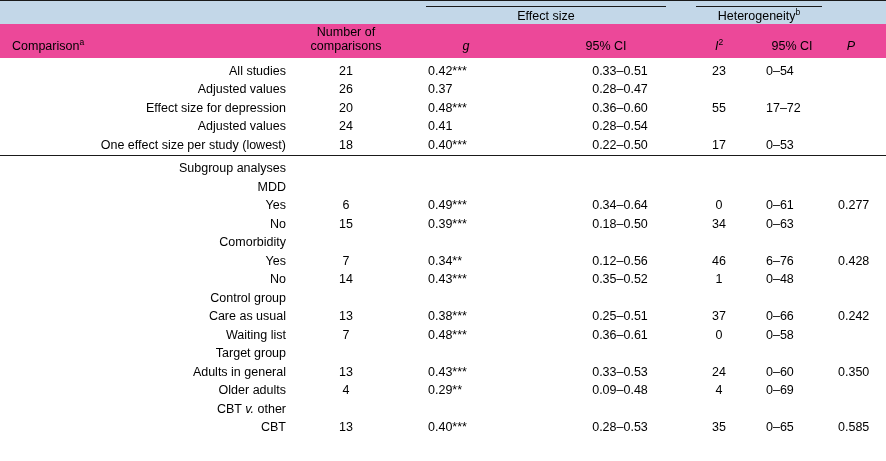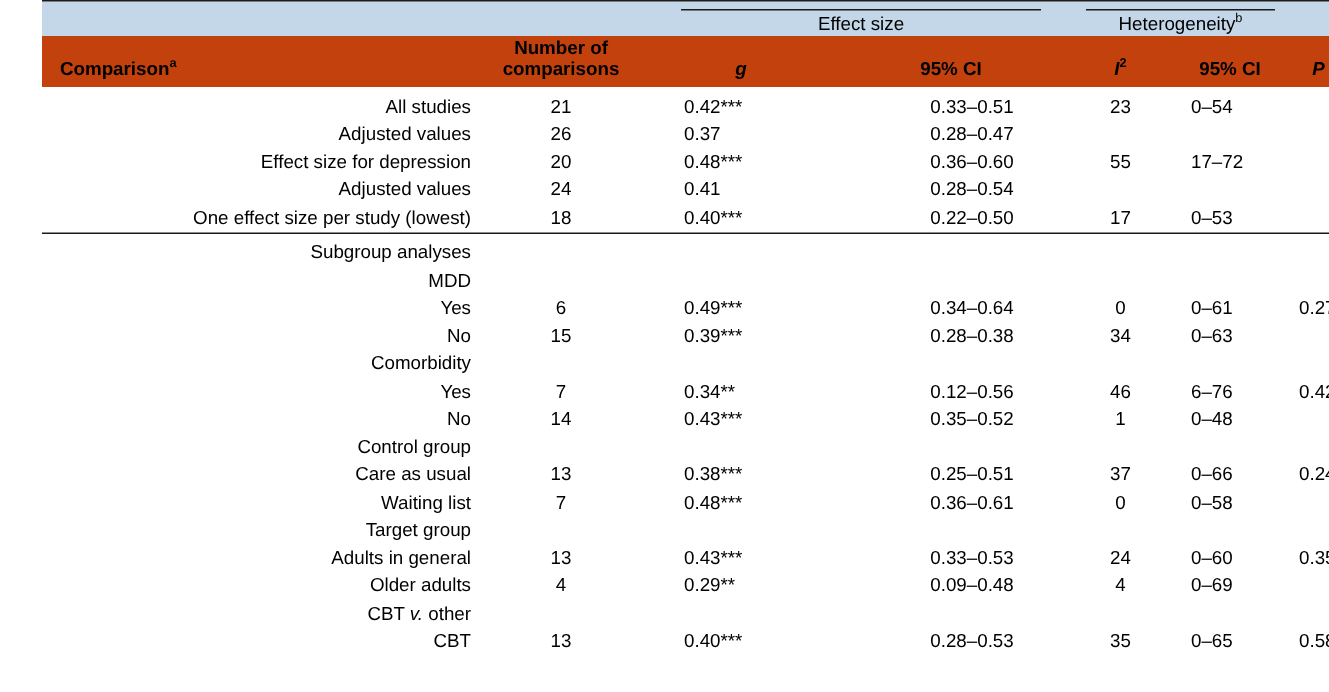--- a/index.html
+++ b/index.html
@@ -13,43 +13,42 @@
     font-family: "Liberation Sans", sans-serif;
     font-size: 12.5px;
     color: #000000;
     overflow: hidden;
   }
   #table-wrap {
     width: 780px;
     height: 461px;
     position: relative;
     background: #ffffff;
-    margin-left: 28px;
   }
   table.stat-table {
     width: 886px;
     border-collapse: collapse;
     table-layout: fixed;
   }
   
   thead.head-band {
     background: #c3d7e8;
   }
   thead.head-band tr.group-row th {
     background: #c3d7e8;
     font-weight: normal;
     font-size: 12.5px;
     padding: 3px 0 1px 0;
     vertical-align: bottom;
     text-align: center;
     height: 19px;
   }
   thead.head-band tr.sub-row th {
-    background: #c2410c;
-    font-weight: bold;
+    background: #ec4899;
+    font-weight: normal;
     font-size: 12.5px;
     padding: 1px 0 5px 0;
     vertical-align: bottom;
     text-align: center;
     height: 22px;
   }
   .rule-top {
     border-top: 1.2px solid #1a1a1a;
   }
   .spanrule {
@@ -238,21 +237,21 @@
         <td class="c-g">0.49***</td>
         <td class="c-ci">0.34–0.64</td>
         <td class="c-i2">0</td>
         <td class="c-hci">0–61</td>
         <td class="c-p">0.277</td>
       </tr>
       <tr>
         <td class="c-label indent-2">No</td>
         <td class="c-num">15</td>
         <td class="c-g">0.39***</td>
-        <td class="c-ci">0.28–0.38</td>
+        <td class="c-ci">0.18–0.50</td>
         <td class="c-i2">34</td>
         <td class="c-hci">0–63</td>
         <td class="c-p"></td>
       </tr>
       <tr>
         <td class="c-label indent-1">Comorbidity</td>
         <td class="c-num"></td>
         <td class="c-g"></td>
         <td class="c-ci"></td>
         <td class="c-i2"></td>

